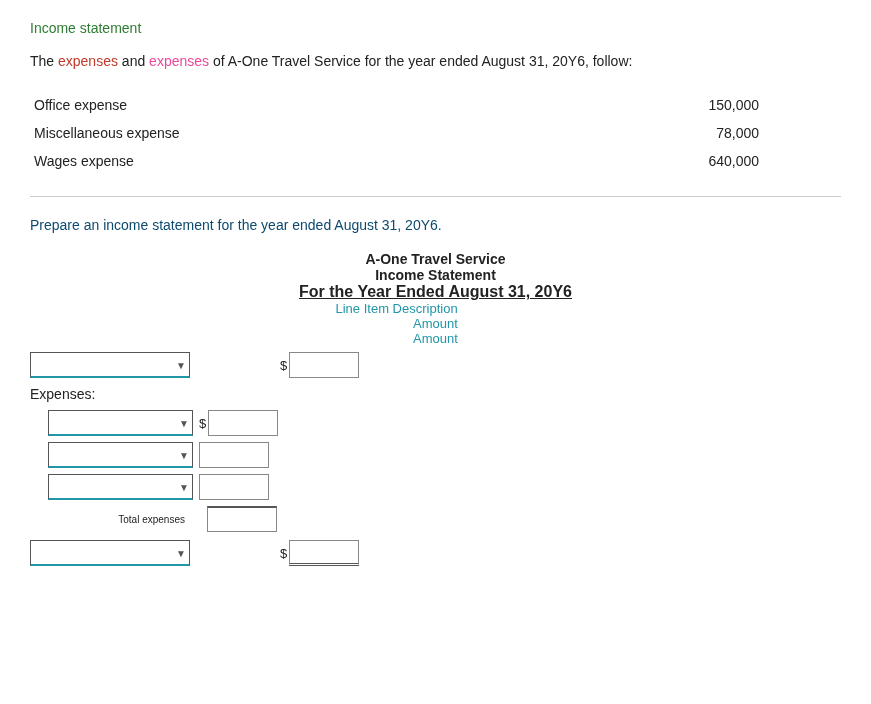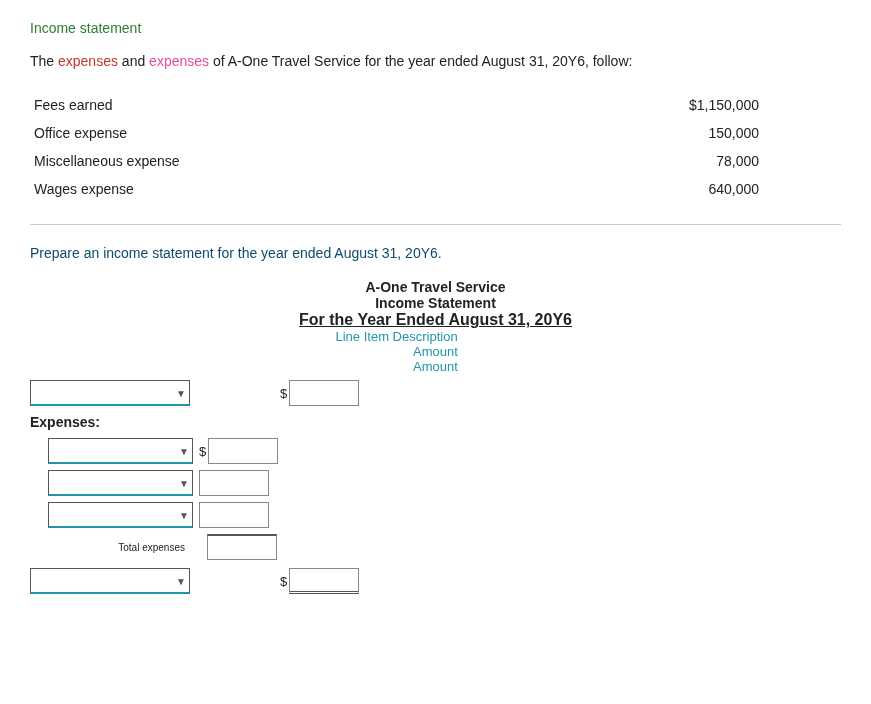--- a/index.html
+++ b/index.html
@@ -136,21 +136,20 @@
     .text-input-plain {
       width: 70px;
       height: 26px;
       border: 1px solid #888;
       padding: 2px 4px;
       font-size: 13px;
     }
     .expenses-label {
       font-size: 14px;
       margin-bottom: 8px;
-      font-weight: bold;
     }
     .expense-rows {
       margin-left: 18px;
       margin-bottom: 4px;
     }
     .expense-row {
       display: flex;
       align-items: center;
       margin-bottom: 6px;
     }
@@ -189,24 +188,20 @@
 <body>
 
 <div class="section-title">Income statement</div>
 
 <p class="intro-line">
   <span>The </span><span class="revenues-word">expenses</span><span> and </span><span class="expenses-word">expenses</span><span> of A-One Travel Service for the year ended August 31, 20Y6, follow:</span>
 </p>
 
 <table class="fee-table">
   <tbody id="fee-rows">
-      <tr>
-        <td>Fees earned</td>
-        <td>$1,150,000</td>
-      </tr>
       <tr>
         <td>Office expense</td>
         <td>150,000</td>
       </tr>
       <tr>
         <td>Miscellaneous expense</td>
         <td>78,000</td>
       </tr>
       <tr>
         <td>Wages expense</td>

